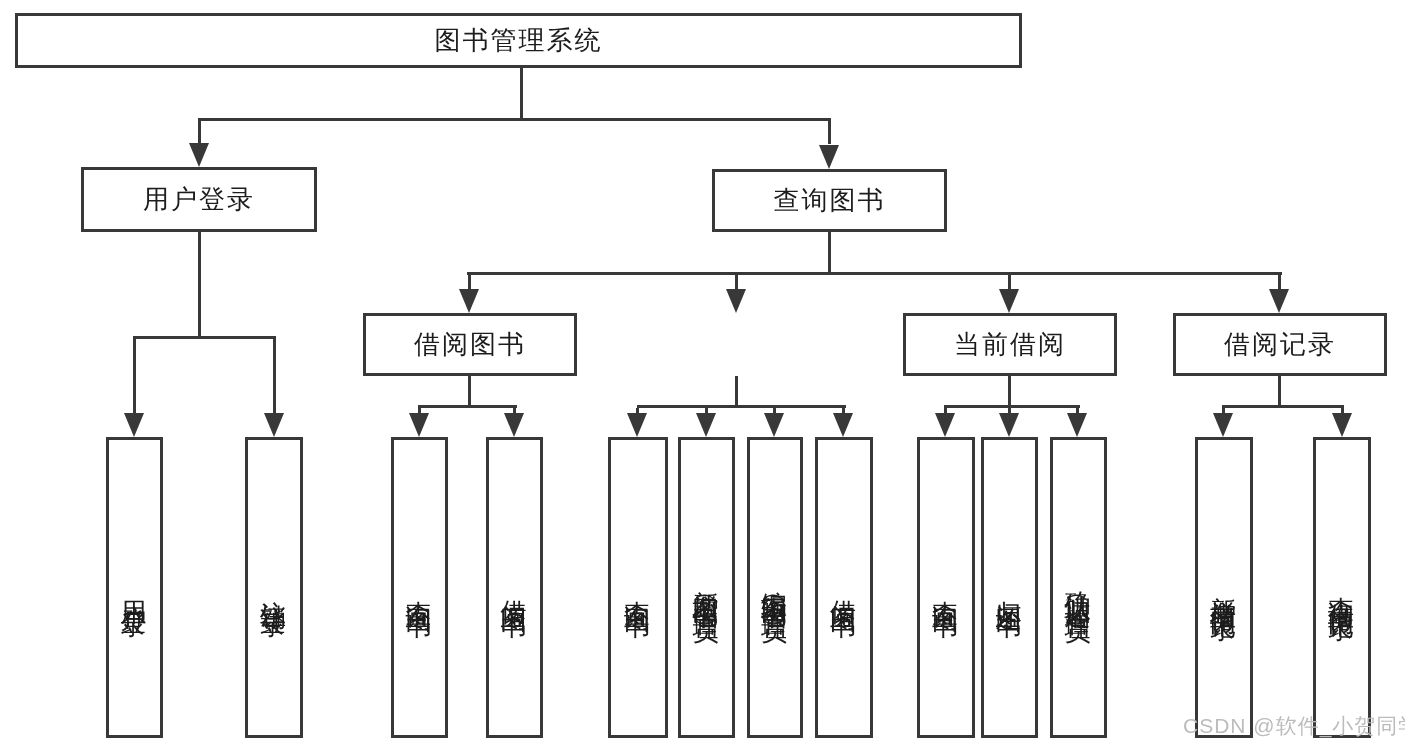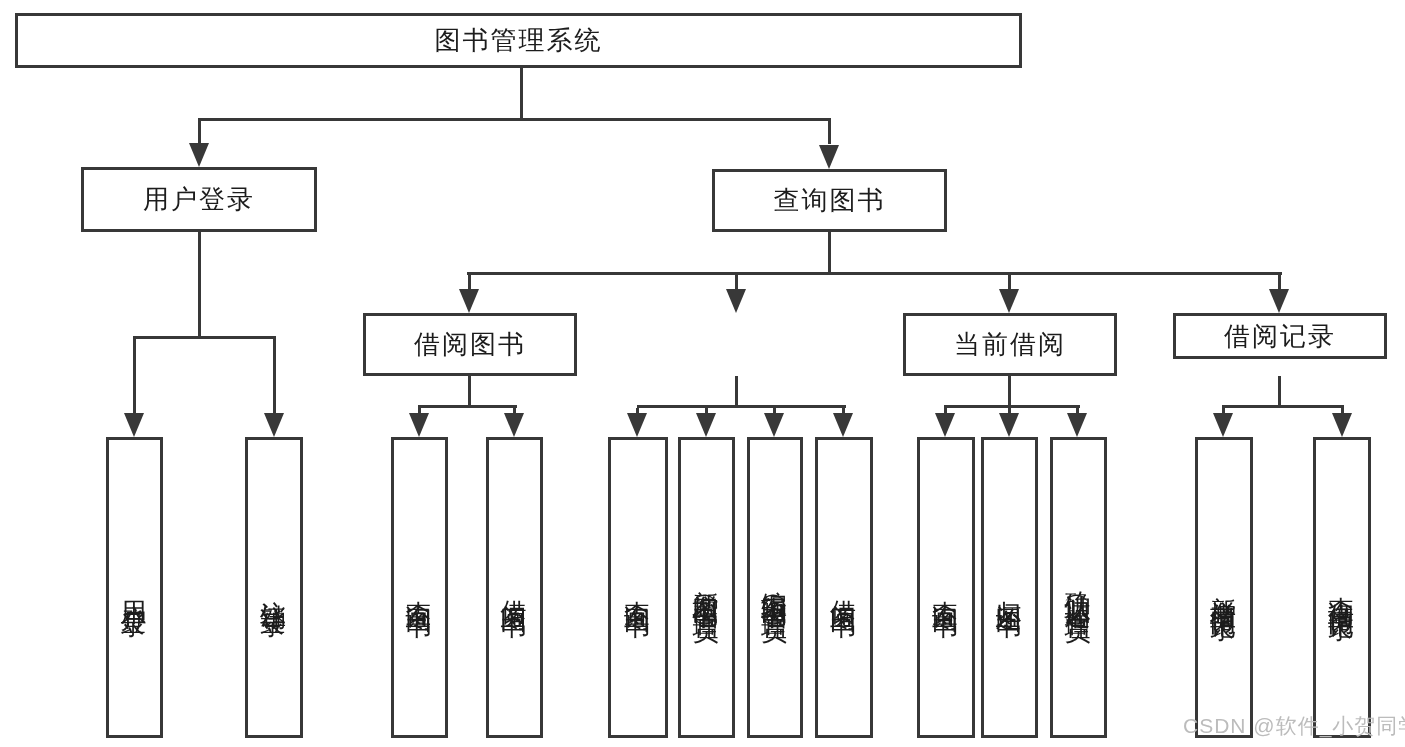--- a/index.html
+++ b/index.html
@@ -64,21 +64,21 @@
   <div class="tri" style="left:459px;top:289px"></div>
   <div class="line" style="left:735px;top:275px;width:3px;height:16px"></div>
   <div class="tri" style="left:726px;top:289px"></div>
   <div class="line" style="left:1008px;top:275px;width:3px;height:16px"></div>
   <div class="tri" style="left:999px;top:289px"></div>
   <div class="line" style="left:1278px;top:275px;width:3px;height:16px"></div>
   <div class="tri" style="left:1269px;top:289px"></div>
 
   <div class="box" style="left:363px;top:313px;width:214px;height:63px">借阅图书</div>
   <div class="box" style="left:903px;top:313px;width:214px;height:63px">当前借阅</div>
-  <div class="box" style="left:1173px;top:313px;width:214px;height:46px">借阅记录</div>
+  <div class="box" style="left:1173px;top:313px;width:214px;height:63px">借阅记录</div>
 
   <div class="line" style="left:468px;top:376px;width:3px;height:32px"></div>
   <div class="line" style="left:418px;top:405px;width:99px;height:3px"></div>
   <div class="line" style="left:418px;top:408px;width:3px;height:8px"></div>
   <div class="tri" style="left:409px;top:413px"></div>
   <div class="line" style="left:513px;top:408px;width:3px;height:8px"></div>
   <div class="tri" style="left:504px;top:413px"></div>
 
   <div class="line" style="left:735px;top:376px;width:3px;height:32px"></div>
   <div class="line" style="left:637px;top:405px;width:209px;height:3px"></div>

